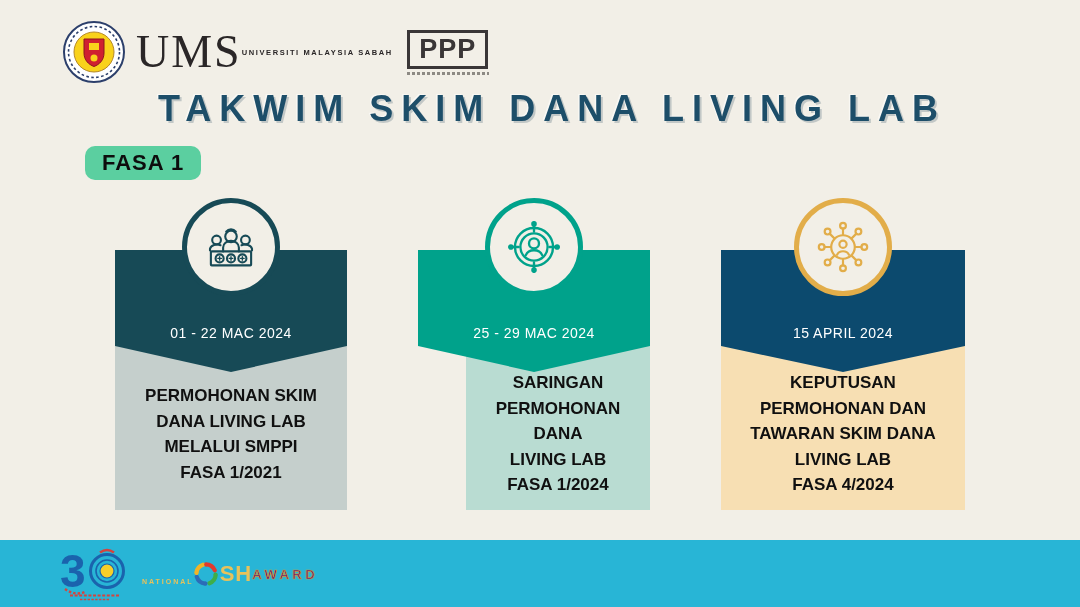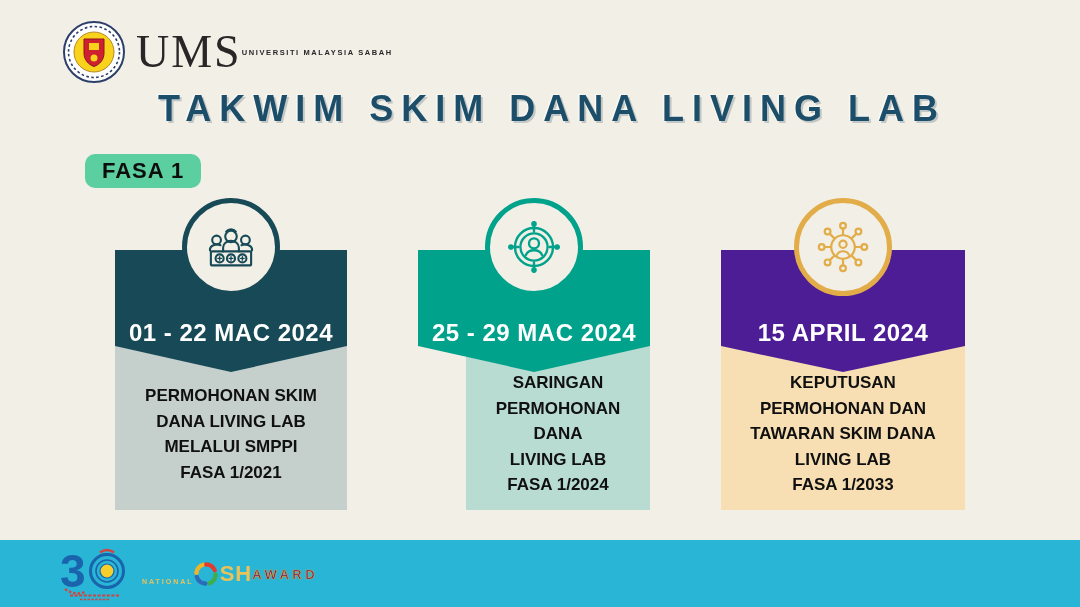--- a/index.html
+++ b/index.html
@@ -16,42 +16,42 @@
   .ppp-wrap{margin-left:14px;display:flex;flex-direction:column;align-items:center;}
   .ppp-box{border:3px solid #3a3637;padding:1px 9px;font-size:27px;font-weight:800;color:#3a3637;
            letter-spacing:1px;background:transparent;}
   .ppp-caption{margin-top:3px;width:82px;height:3px;
      background:repeating-linear-gradient(90deg,#8d8a84 0 3px,transparent 3px 5px);}
 
   
   .main-title{position:absolute;top:88px;left:12px;width:100%;text-align:center;
       font-size:36px;font-weight:800;letter-spacing:8px;color:#1d4e69;white-space:nowrap;
       text-shadow:-1.5px -1.5px 0 rgba(255,255,255,.55),2px 2px 0 rgba(23,60,80,.22);}
-  .phase-badge{position:absolute;top:154px;left:85px;background:#5bcfa0;color:#0d0d0d;
+  .phase-badge{position:absolute;top:146px;left:85px;background:#5bcfa0;color:#0d0d0d;
       font-size:22px;font-weight:800;letter-spacing:1px;padding:4px 17px;border-radius:10px;}
 
   
   .cards-row{position:absolute;top:198px;left:0;width:100%;display:flex;
       justify-content:center;align-items:flex-start;gap:71px;}
   .card{position:relative;width:232px;padding-top:52px;}
   .card.wide{width:244px;}
   .card-circle{position:absolute;top:0;left:50%;transform:translateX(-50%);
       width:88px;height:88px;border-radius:50%;background:#f2efe7;border:5px solid;
       display:flex;align-items:center;justify-content:center;z-index:2;}
   .card-header{position:relative;z-index:1;height:122px;box-sizing:border-box;
       clip-path:polygon(0 0,100% 0,100% calc(100% - 26px),50% 100%,0 calc(100% - 26px));
       display:flex;align-items:center;justify-content:center;padding-top:44px;
-      color:#fff;font-size:24px;font-weight:700;letter-spacing:.5px;white-space:nowrap;}
+      color:#fff;font-size:14px;font-weight:400;letter-spacing:.5px;white-space:nowrap;}
   .card-body{position:relative;z-index:0;margin-top:-26px;height:164px;box-sizing:border-box;
       display:flex;align-items:center;justify-content:center;padding:14px 4px 2px;}
   .card-desc{white-space:pre-line;text-align:center;color:#101010;
       font-size:17px;font-weight:700;line-height:1.5;}
   .c1 .card-circle{border-color:#174a56;} .c1 .card-header{background:#174a56;} .c1 .card-body{background:#c5cfcc;}
   .c2 .card-circle{border-color:#00a28b;} .c2 .card-header{background:#00a28b;} .c2 .card-body{background:#b9dcd2;margin-left:48px;}
-  .c3 .card-circle{border-color:#e2ad49;} .c3 .card-header{background:#4c1d95;} .c3 .card-body{background:#f7dfb3;}
+  .c3 .card-circle{border-color:#e2ad49;} .c3 .card-header{background:#0c4a6e;} .c3 .card-body{background:#f7dfb3;}
 
   
   .footer-bar{position:absolute;left:0;top:540px;width:100%;height:67px;background:#28b5d6;
       display:flex;align-items:center;box-sizing:border-box;padding:0 42px 0 58px;}
   .footer-logos{display:flex;align-items:center;gap:12px;}
   .osh-logo{display:flex;flex-direction:row;align-items:center;line-height:1;}
   .osh-national{font-size:7px;font-weight:700;letter-spacing:2px;color:#e8c25a;
       align-self:flex-end;margin-bottom:1px;}
   .osh-mid{display:flex;align-items:center;gap:2px;}
   .osh-sh{font-size:22px;font-weight:800;color:#e8c25a;letter-spacing:1px;}
@@ -70,20 +70,24 @@
       <circle cx="32" cy="32" r="30" fill="#ffffff" stroke="#2c3f6b" stroke-width="2"></circle>
       <circle cx="32" cy="32" r="25.5" fill="none" stroke="#2c3f6b" stroke-width="1.6" stroke-dasharray="2.6 2.4"></circle>
       <circle cx="32" cy="32" r="20" fill="#f9d21b" stroke="#b5892a" stroke-width="1"></circle>
       <path d="M22 19 h20 v14 c0 7 -4.5 11.5 -10 13.5 c-5.5 -2 -10 -6.5 -10 -13.5 z" fill="#cf2030" stroke="#8c1420" stroke-width="1"></path>
       <rect x="27" y="23" width="10" height="7" fill="#f9d21b"></rect>
       <circle cx="32" cy="38" r="3.5" fill="#f9d21b"></circle>
     </svg>
     <div class="ums-word">
       <div class="ums-txt">UMS</div>
       <div class="ums-sub">UNIVERSITI MALAYSIA SABAH</div>
+    </div>
+    <div class="ppp-wrap">
+      <div class="ppp-box">PPP</div>
+      <div class="ppp-caption"></div>
     </div>
   </div>
 
   <div class="main-title">TAKWIM SKIM DANA LIVING LAB</div>
 
   <div class="phase-badge">FASA 1</div>
 
   <div class="cards-row">
 
     <div class="card c1">
@@ -158,21 +162,21 @@
               <circle cx="49" cy="49" r="3.2"></circle>
           </g>
         </svg>
       </div>
       <div class="card-header">15 APRIL 2024</div>
       <div class="card-body">
         <div class="card-desc">KEPUTUSAN
 PERMOHONAN DAN
 TAWARAN SKIM DANA
 LIVING LAB
-FASA 1/2033</div>
+FASA 4/2024</div>
       </div>
     </div>
 
   </div>
 
   <div class="footer-bar">
     <div class="footer-logos">
       <svg width="72" height="54" viewBox="0 0 72 54">
         <text x="2" y="40" font-size="46" font-weight="800" fill="#1a63ad" font-family="Liberation Sans, sans-serif">3</text>
         <circle cx="49" cy="24" r="16.5" fill="none" stroke="#1a63ad" stroke-width="3"></circle>

